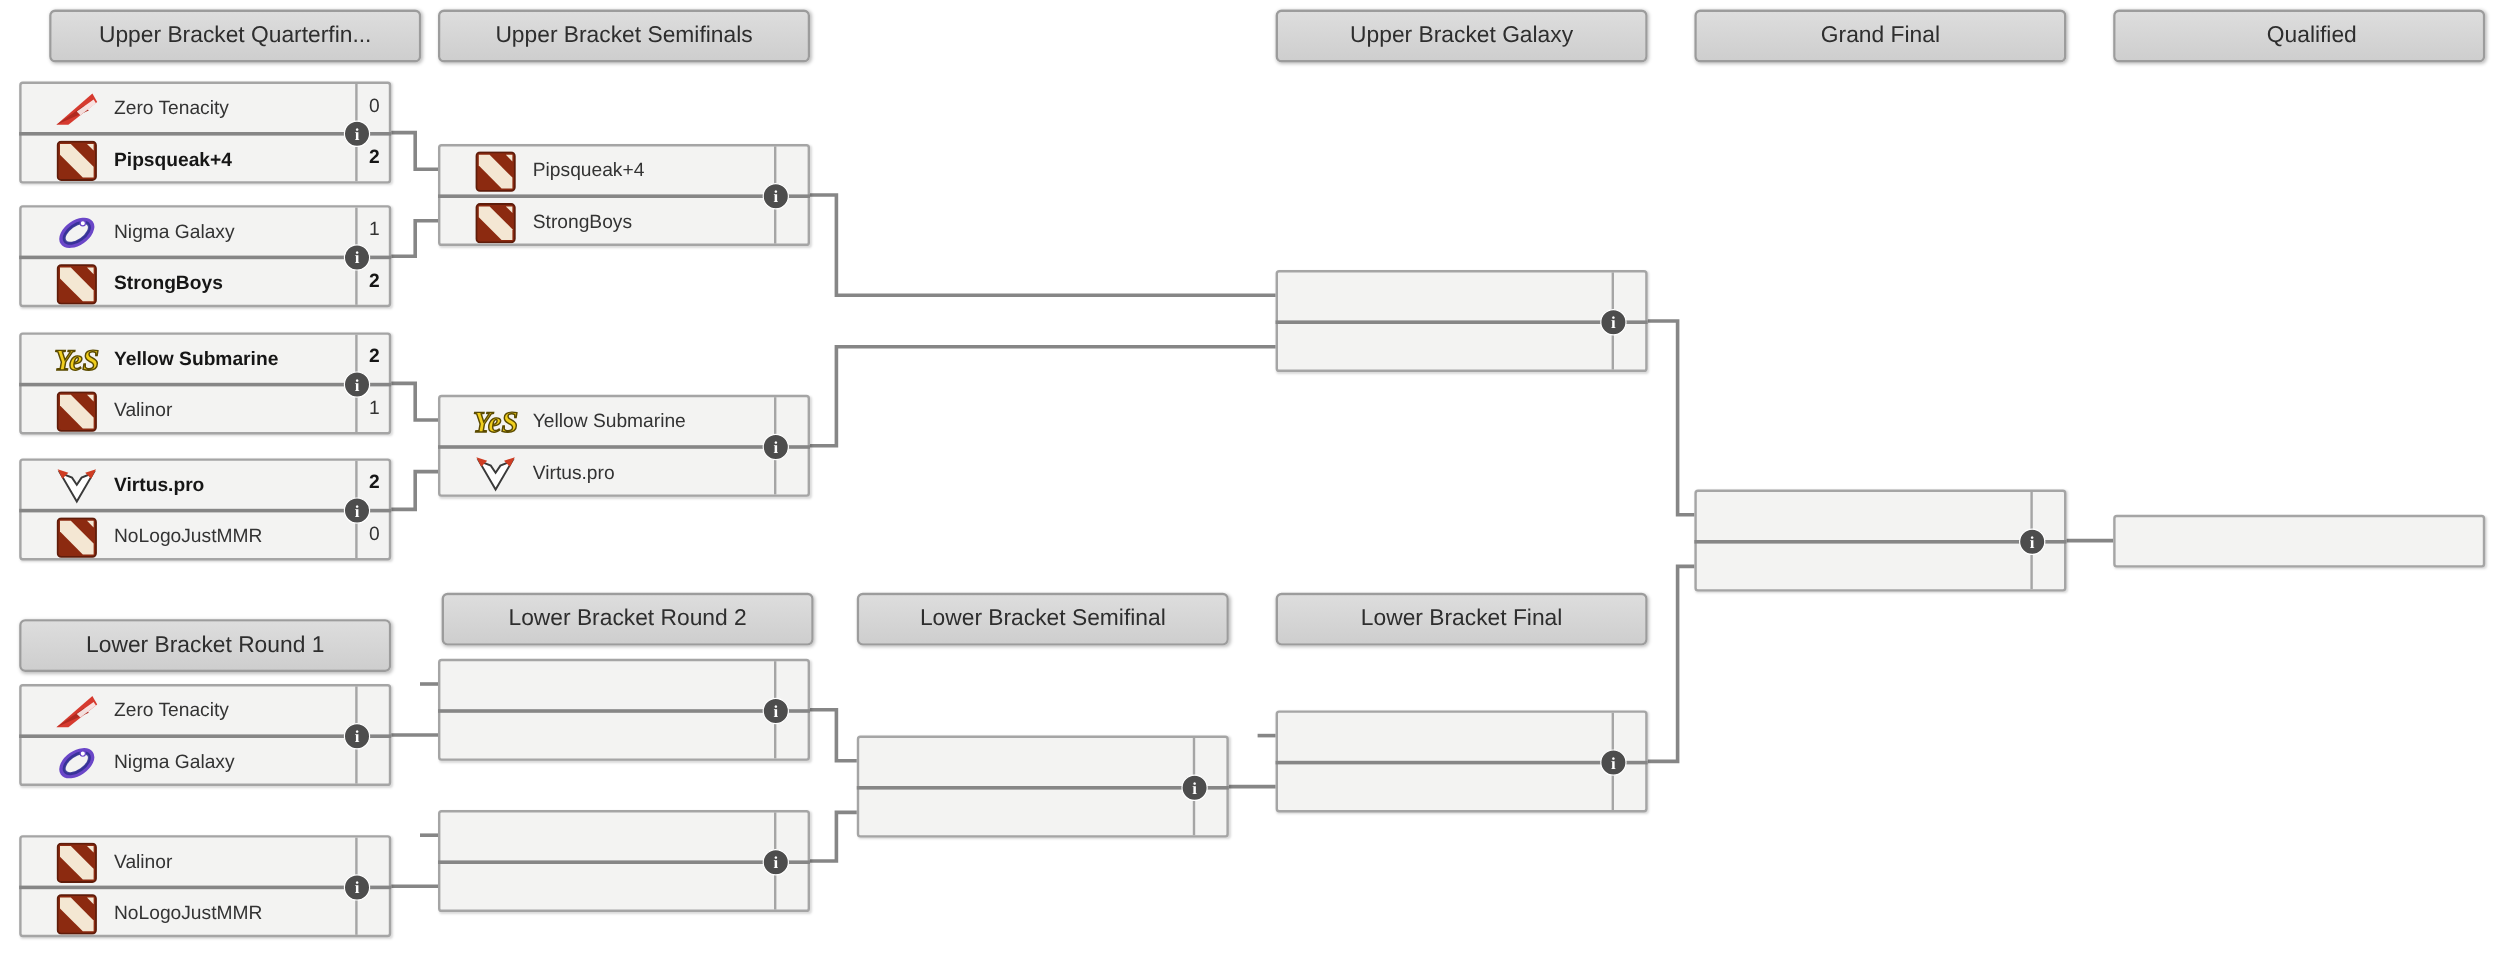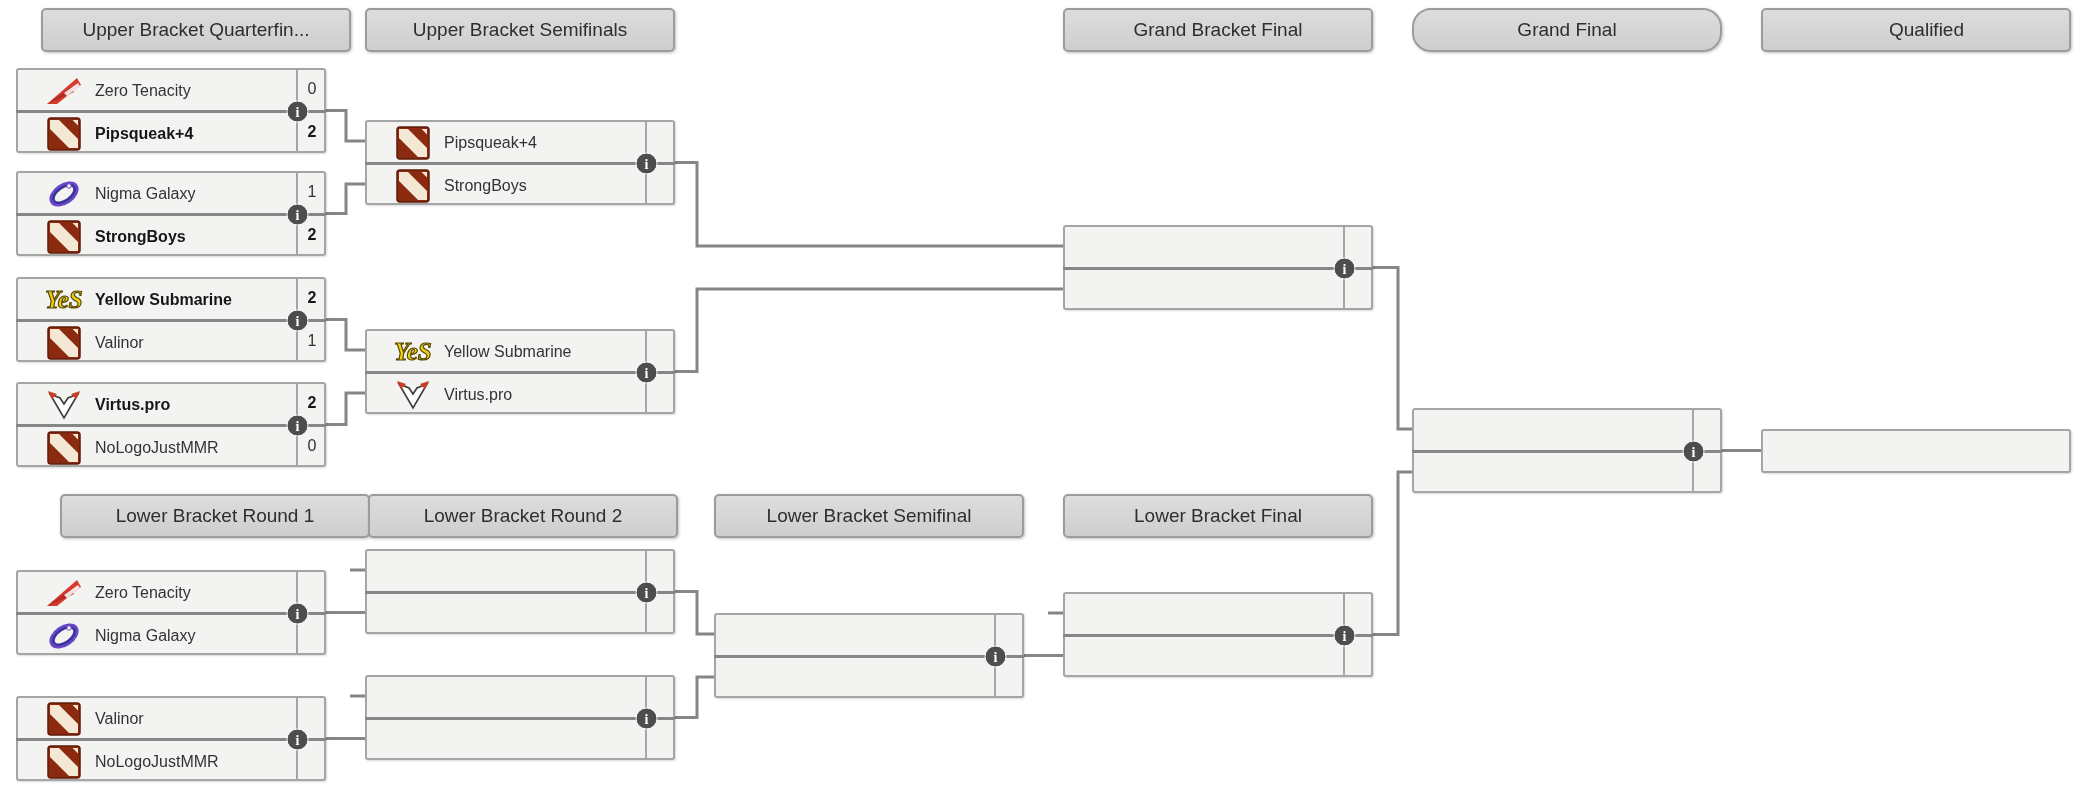--- a/index.html
+++ b/index.html
@@ -70,29 +70,29 @@
       <path d="M1048 613 H1063"></path>
     </g>
   </svg>
 <div class="col-header" style="left: 16px; top: 8px; margin-left: 25px;">
       <span>Upper Bracket Quarterfin...</span>
     </div>
     <div class="col-header" style="left: 365px; top: 8px;">
       <span>Upper Bracket Semifinals</span>
     </div>
     <div class="col-header" style="left: 1063px; top: 8px;">
-      <span>Grand Bracket Final</span>
-    </div>
-    <div class="col-header" style="left: 1412px; top: 8px; border-radius: 19px;">
+      <span>Upper Bracket Galaxy</span>
+    </div>
+    <div class="col-header" style="left: 1412px; top: 8px;">
       <span>Grand Final</span>
     </div>
     <div class="col-header" style="left: 1761px; top: 8px; padding-left: 21px;">
       <span>Qualified</span>
     </div>
-    <div class="col-header" style="left: 16px; top: 494px; margin-left: 44px;">
+    <div class="col-header" style="left: 16px; top: 516px;">
       <span>Lower Bracket Round 1</span>
     </div>
     <div class="col-header" style="left: 368px; top: 494px;">
       <span>Lower Bracket Round 2</span>
     </div>
     <div class="col-header" style="left: 714px; top: 494px;">
       <span>Lower Bracket Semifinal</span>
     </div>
     <div class="col-header" style="left: 1063px; top: 494px;">
       <span>Lower Bracket Final</span>

